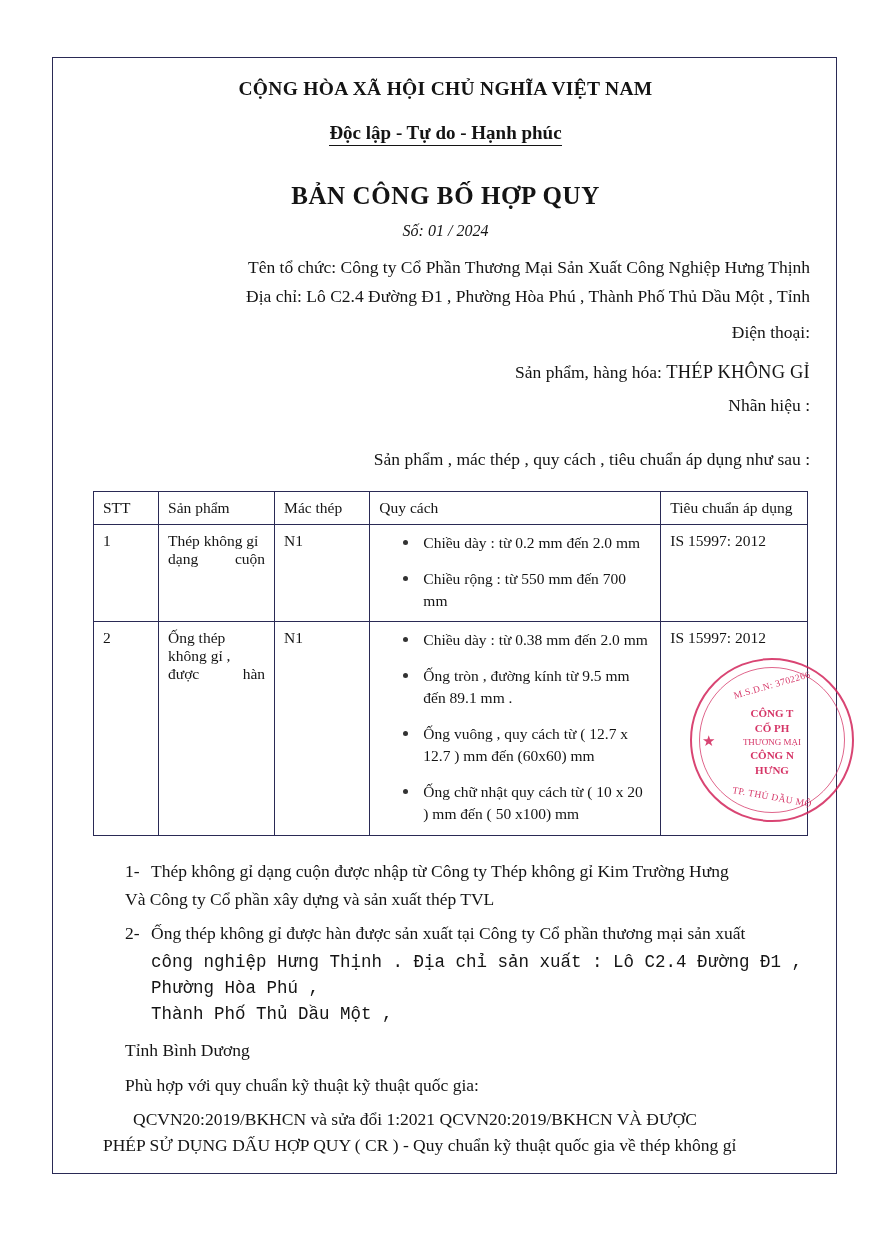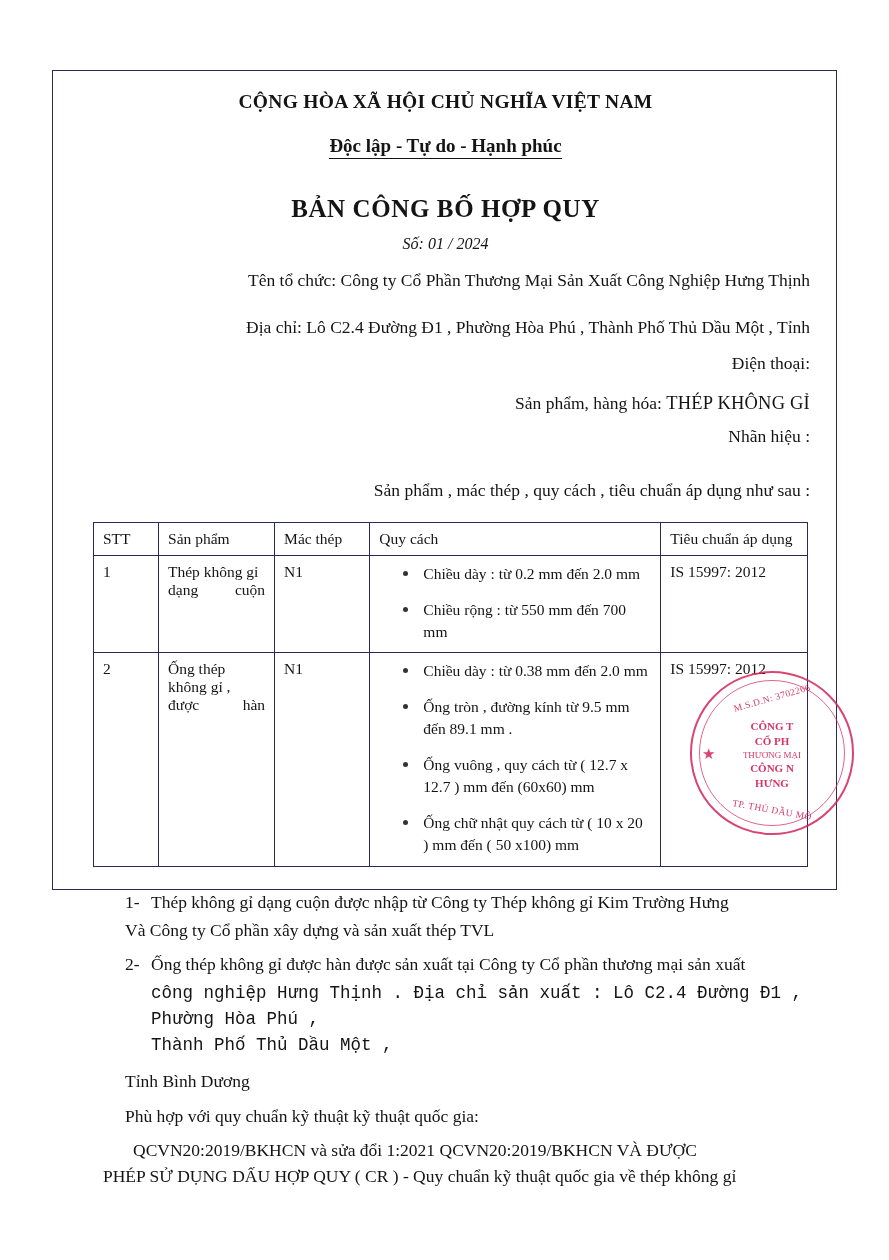--- a/index.html
+++ b/index.html
@@ -12,23 +12,23 @@
     height: 1260px;
     font-family: "Liberation Serif", serif;
     color: #141414;
     position: relative;
     overflow: hidden;
   }
 
   .page-frame {
     position: absolute;
     left: 52px;
-    top: 70px;
+    top: 57px;
     width: 785px;
-    height: 820px;
+    height: 1117px;
     border: 1px solid #2a2a55;
     box-sizing: border-box;
   }
 
   .content {
     position: absolute;
     left: 0;
     top: 0;
     width: 785px;
     box-sizing: border-box;
@@ -207,21 +207,21 @@
       <div><span class="nat-sub">Độc lập - Tự do - Hạnh phúc</span></div>
     </div>
 
     <div class="center doc-title">BẢN CÔNG BỐ HỢP QUY</div>
     <div class="center doc-number">Số: 01 / 2024</div>
 
     <div class="para indent-0">
       <span>Tên tổ chức: </span><span>Công ty Cổ Phần Thương Mại Sản Xuất Công Nghiệp Hưng Thịnh</span>
     </div>
 
-    <div class="para indent-0" style="margin-top:20px">
+    <div class="para indent-0" style="margin-top:2px">
       <span>Địa chỉ: </span><span>Lô C2.4 Đường Đ1 , Phường Hòa Phú , Thành Phố Thủ Dầu Một , Tỉnh</span>
     </div>
 
     <div class="para indent-0" style="margin-top:10px">Điện thoại:</div>
 
     <div class="para indent-2" style="margin-top:12px">
       <span>Sản phẩm, hàng hóa: </span><span class="prod-name">THÉP KHÔNG GỈ</span>
     </div>
 
     <div class="para indent-2" style="margin-top:6px">Nhãn hiệu :</div>

